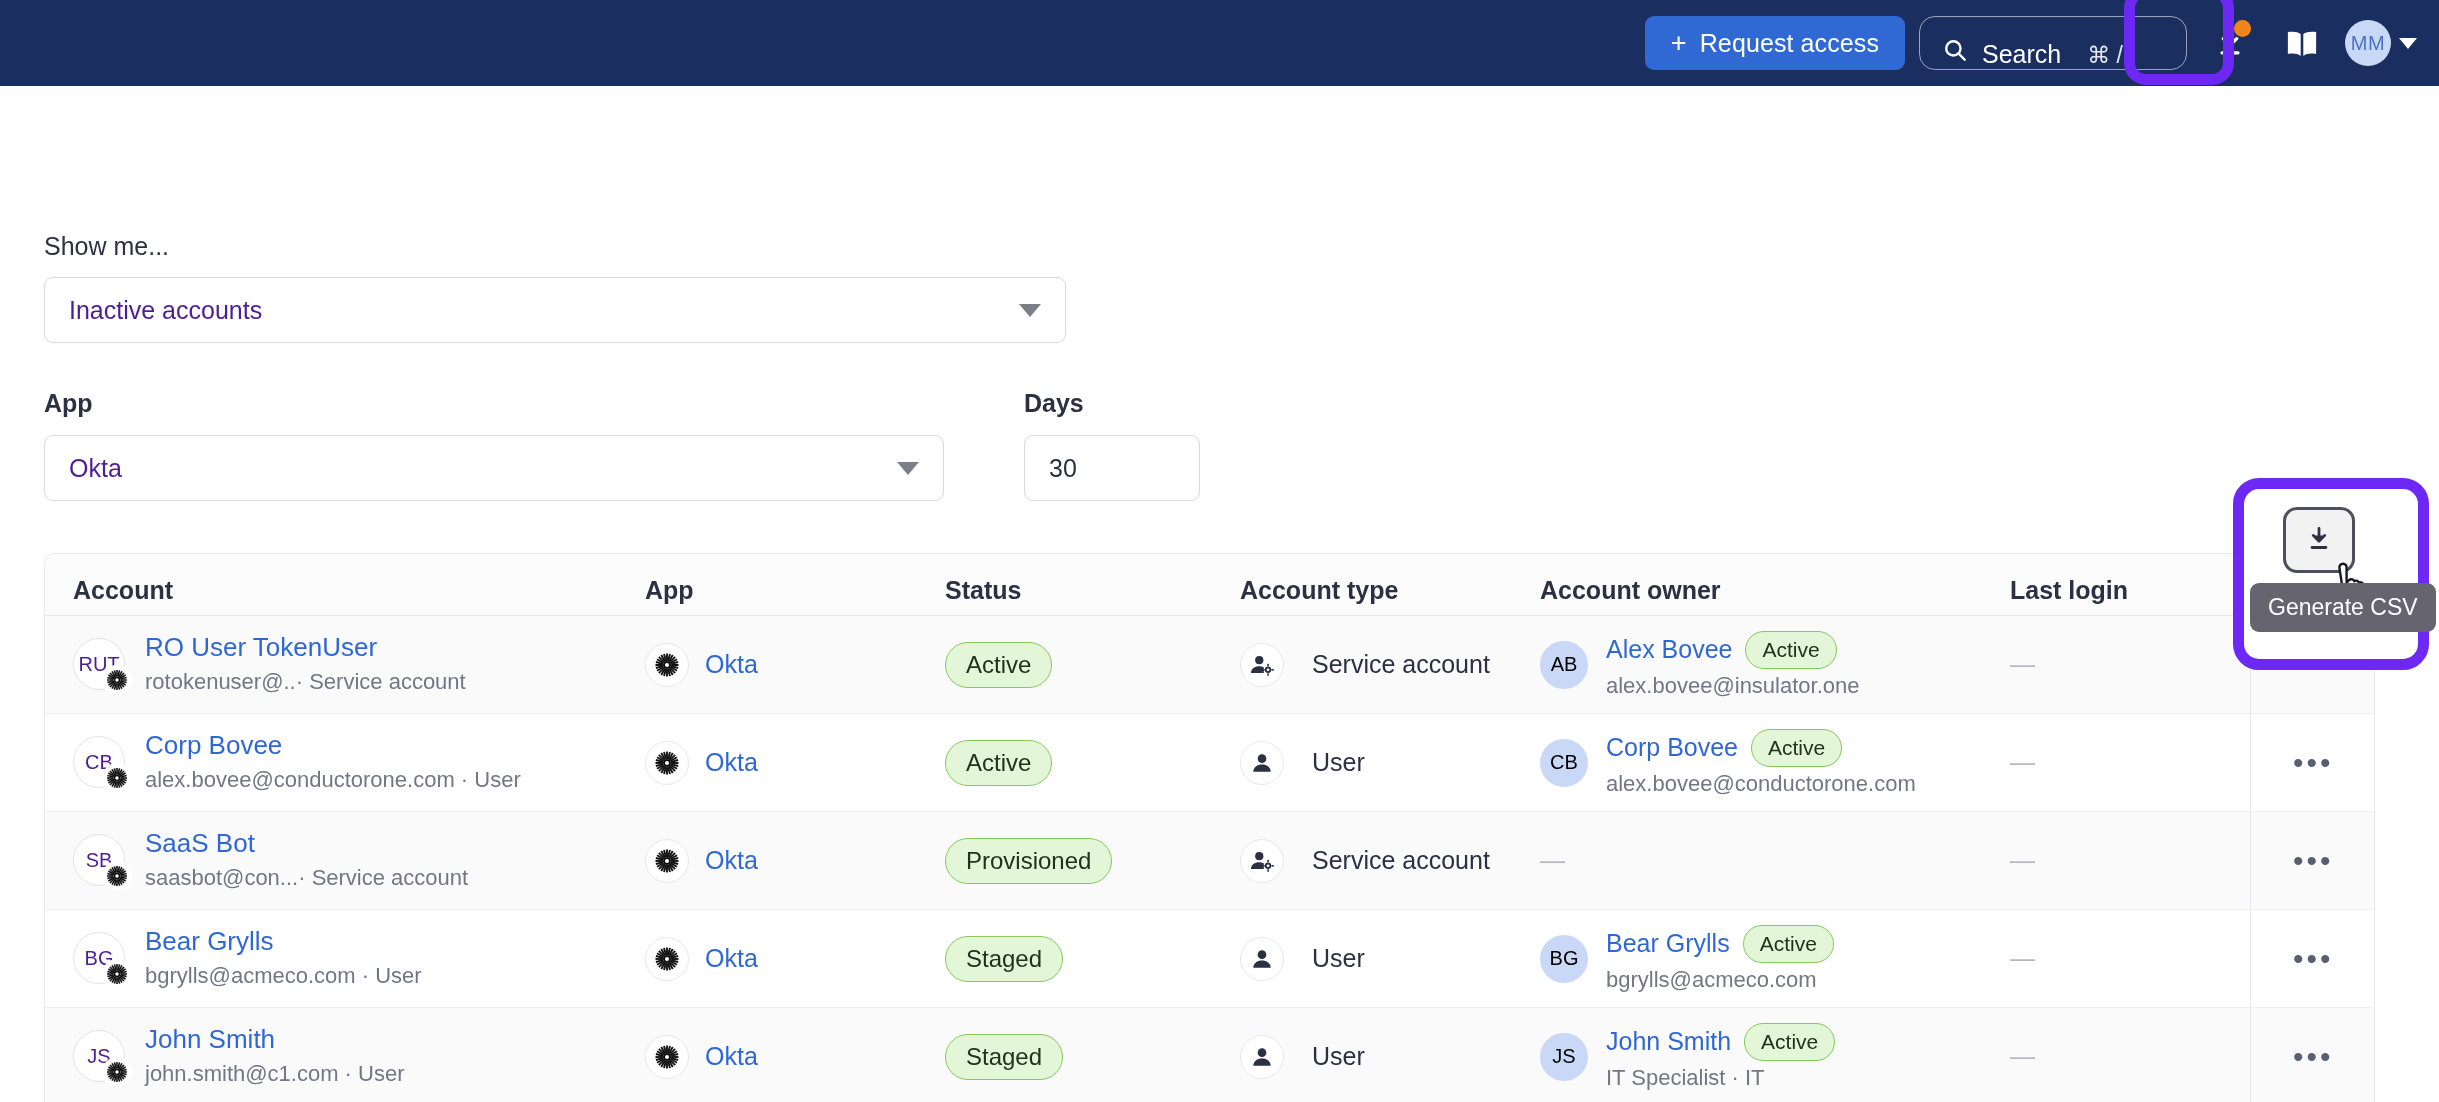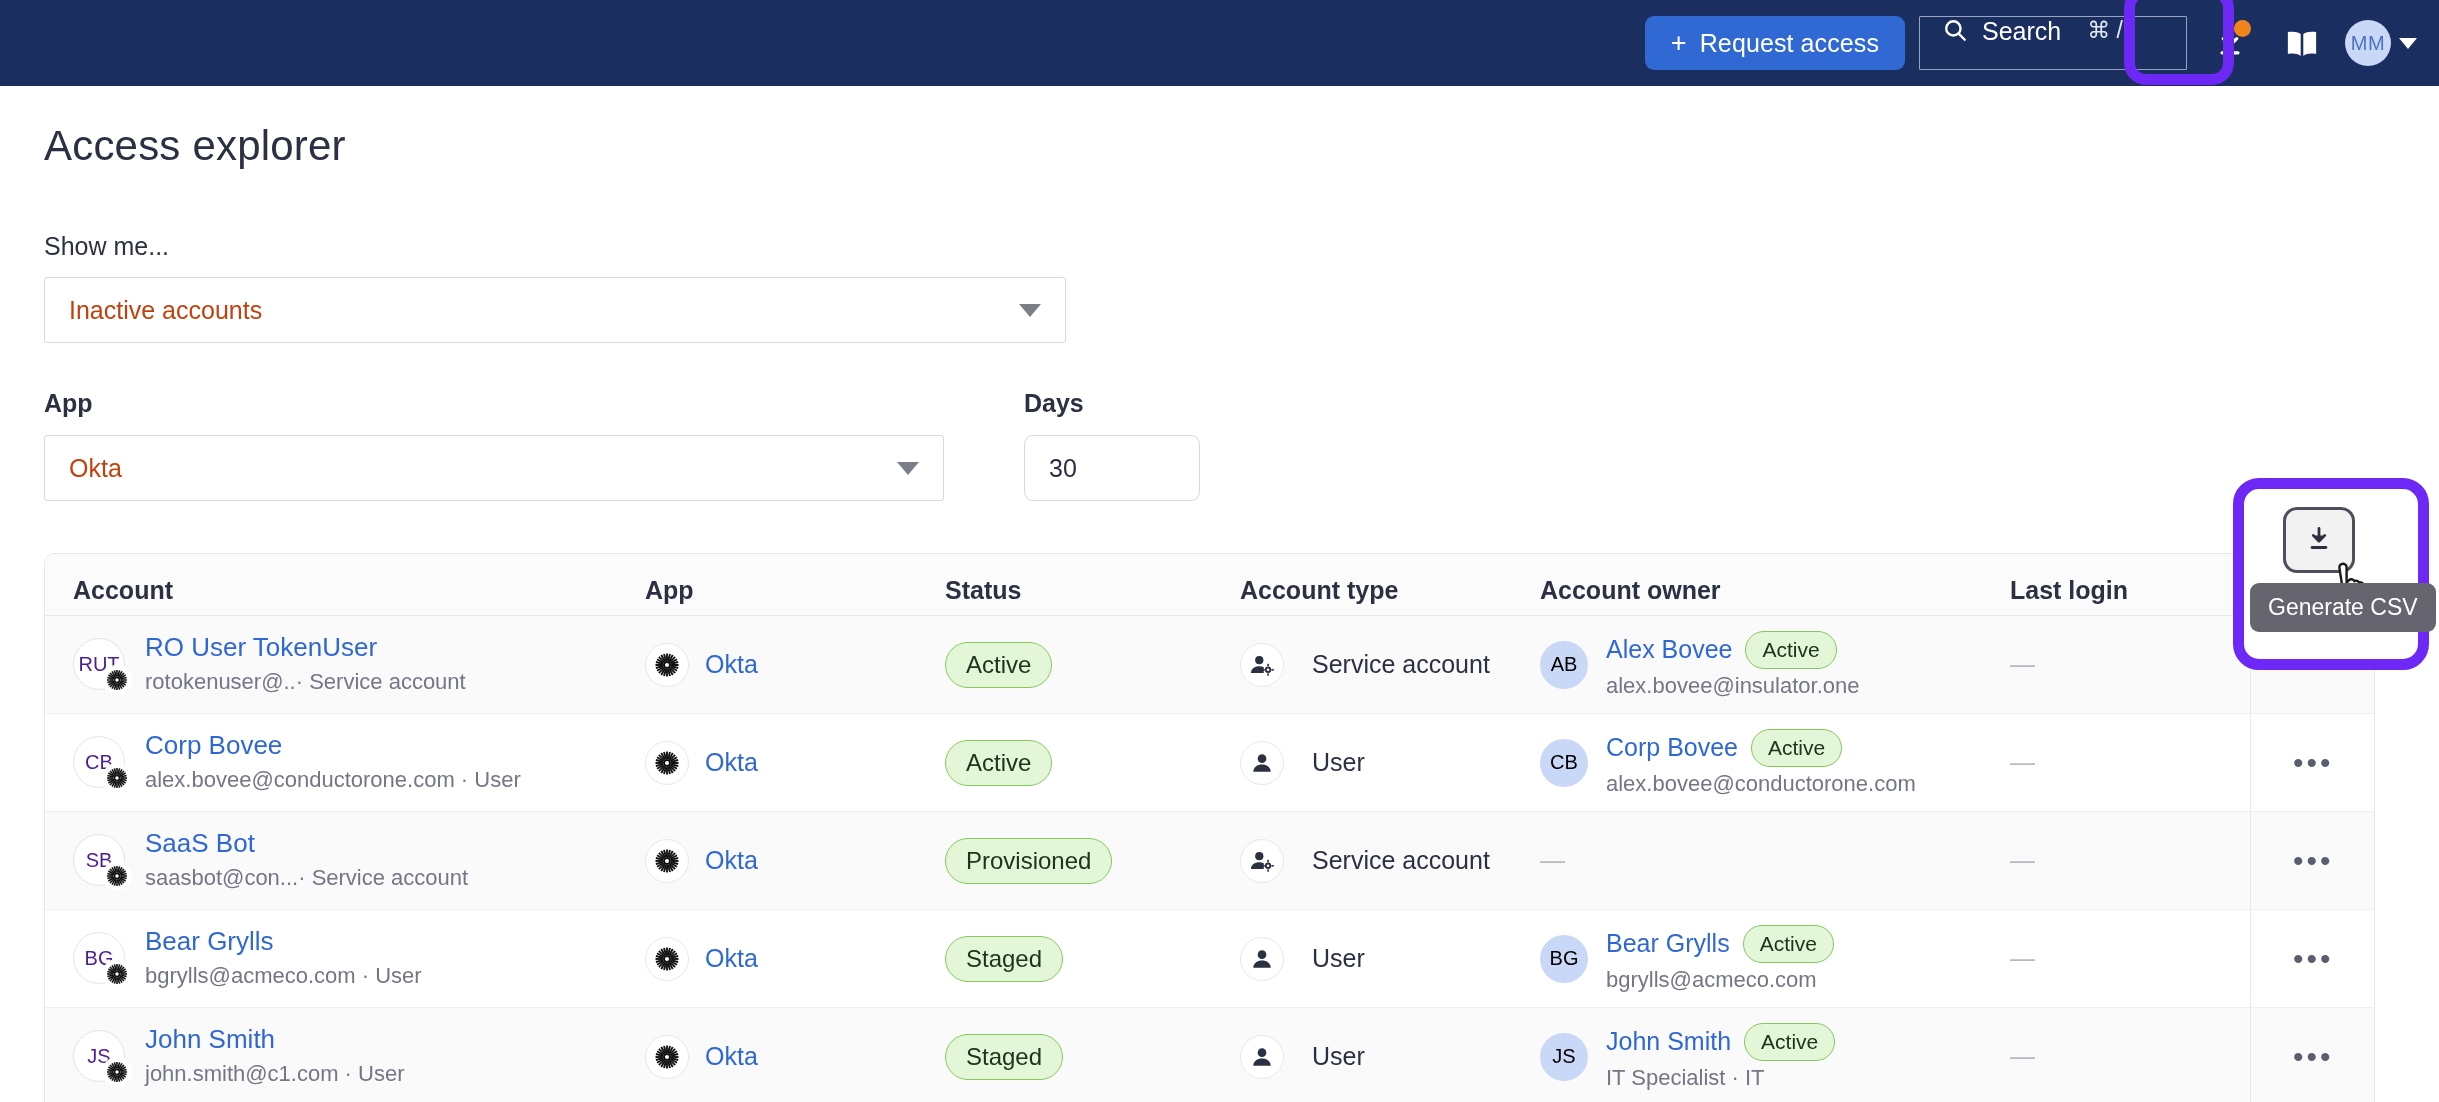--- a/index.html
+++ b/index.html
@@ -22,22 +22,22 @@
 
   .req-btn {
     height: 54px; background: #3069d3; border: none; border-radius: 9px;
     color: #fff; font-size: 25px; font-family: "Liberation Sans", sans-serif;
     padding: 0 26px; display: flex; align-items: center; gap: 13px; cursor: pointer;
     letter-spacing: .1px;
   }
   .req-plus { font-size: 27px; line-height: 1; font-weight: 400; }
 
   .search-box {
-    height: 54px; min-width: 268px; border: 1.5px solid #9aa3bd; border-radius: 1px;
-    display: flex; align-items: flex-start; gap: 14px; padding: 0 22px;
+    height: 54px; min-width: 268px; border: 1.5px solid #9aa3bd; border-radius: 16px;
+    display: flex; align-items: flex-end; gap: 14px; padding: 0 22px;
     color: #ffffff; font-size: 25px; cursor: pointer; background: transparent;
   }
   .search-kbd { color: #e3e7f2; font-size: 23px; margin-left: 12px; }
 
   .icon-btn {
     position: relative; width: 58px; height: 58px; border-radius: 10px;
     display: flex; align-items: center; justify-content: center; cursor: pointer;
     background: transparent; border: none;
   }
   .dl-dot {
@@ -55,23 +55,23 @@
   }
 
   
   .page { position: absolute; left: 0; top: 86px; width: 2439px; }
   .page-title { font-size: 42px; font-weight: 400; color: #2b3042; margin: 36px 0 0 44px; letter-spacing: .2px;}
 
   .field-label { font-size: 25px; color: #2b3042; font-weight: 400; }
   .field-label.bold { font-weight: 700; }
 
   .select {
-    height: 66px; border: 1.6px solid #d6d9e0; border-radius: 3px; background: #fff;
+    height: 66px; border: 1.6px solid #d6d9e0; border-radius: 9px; background: #fff;
     display: flex; align-items: center; justify-content: space-between;
-    padding: 0 24px 0 24px; font-size: 25px; color: #c2410c; cursor: pointer;
+    padding: 0 24px 0 24px; font-size: 25px; color: #4c1d95; cursor: pointer;
   }
   .tri {
     width: 0; height: 0; border-left: 11px solid transparent; border-right: 11px solid transparent;
     border-top: 13px solid #7c7f8a;
   }
   .num-input {
     height: 66px; border: 1.6px solid #d6d9e0; border-radius: 9px; background: #fff;
     font-size: 25px; color: #2b3042; padding: 0 24px; width: 176px;
     font-family: "Liberation Sans", sans-serif;
   }
@@ -203,21 +203,20 @@
       <div class="avatar-top">MM</div>
       <div class="caret-down"></div>
     </div>
   </div>
 
   <div class="annot annot-top"></div>
 </div>
 
 <div class="page">
 
-  <h1 class="page-title">Access explorer</h1>
 
   <div style="position:absolute; left:44px; top:146px;">
     <div class="field-label">Show me...</div>
     <div class="select" style="width:1022px; margin-top:16px;">
       <span>Inactive accounts</span>
       <span class="tri"></span>
     </div>
   </div>
 
   <div style="position:absolute; left:44px; top:303px;">

